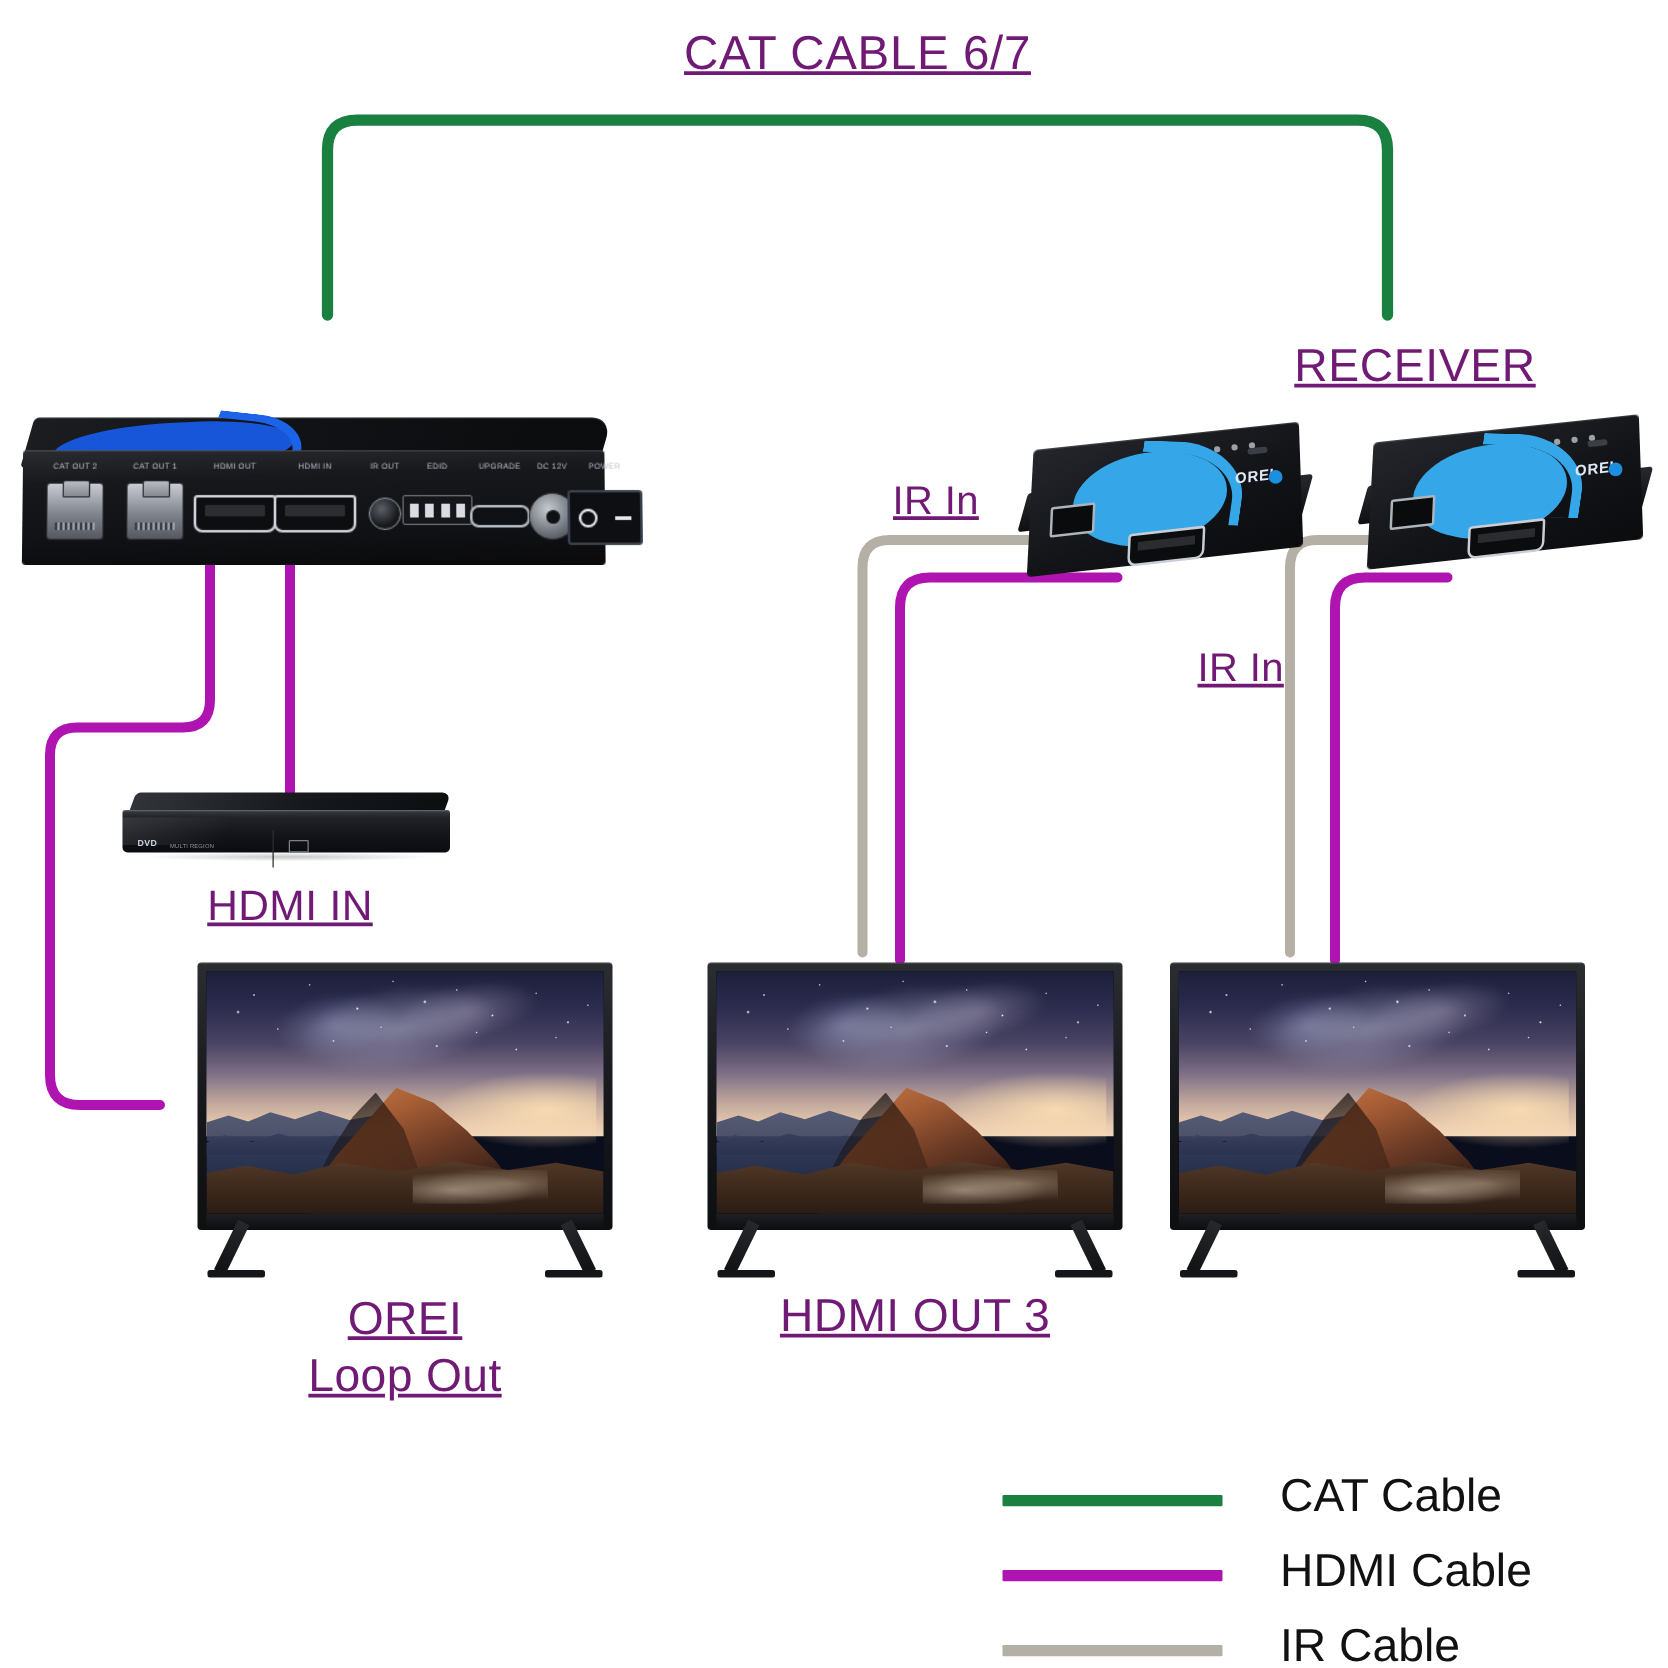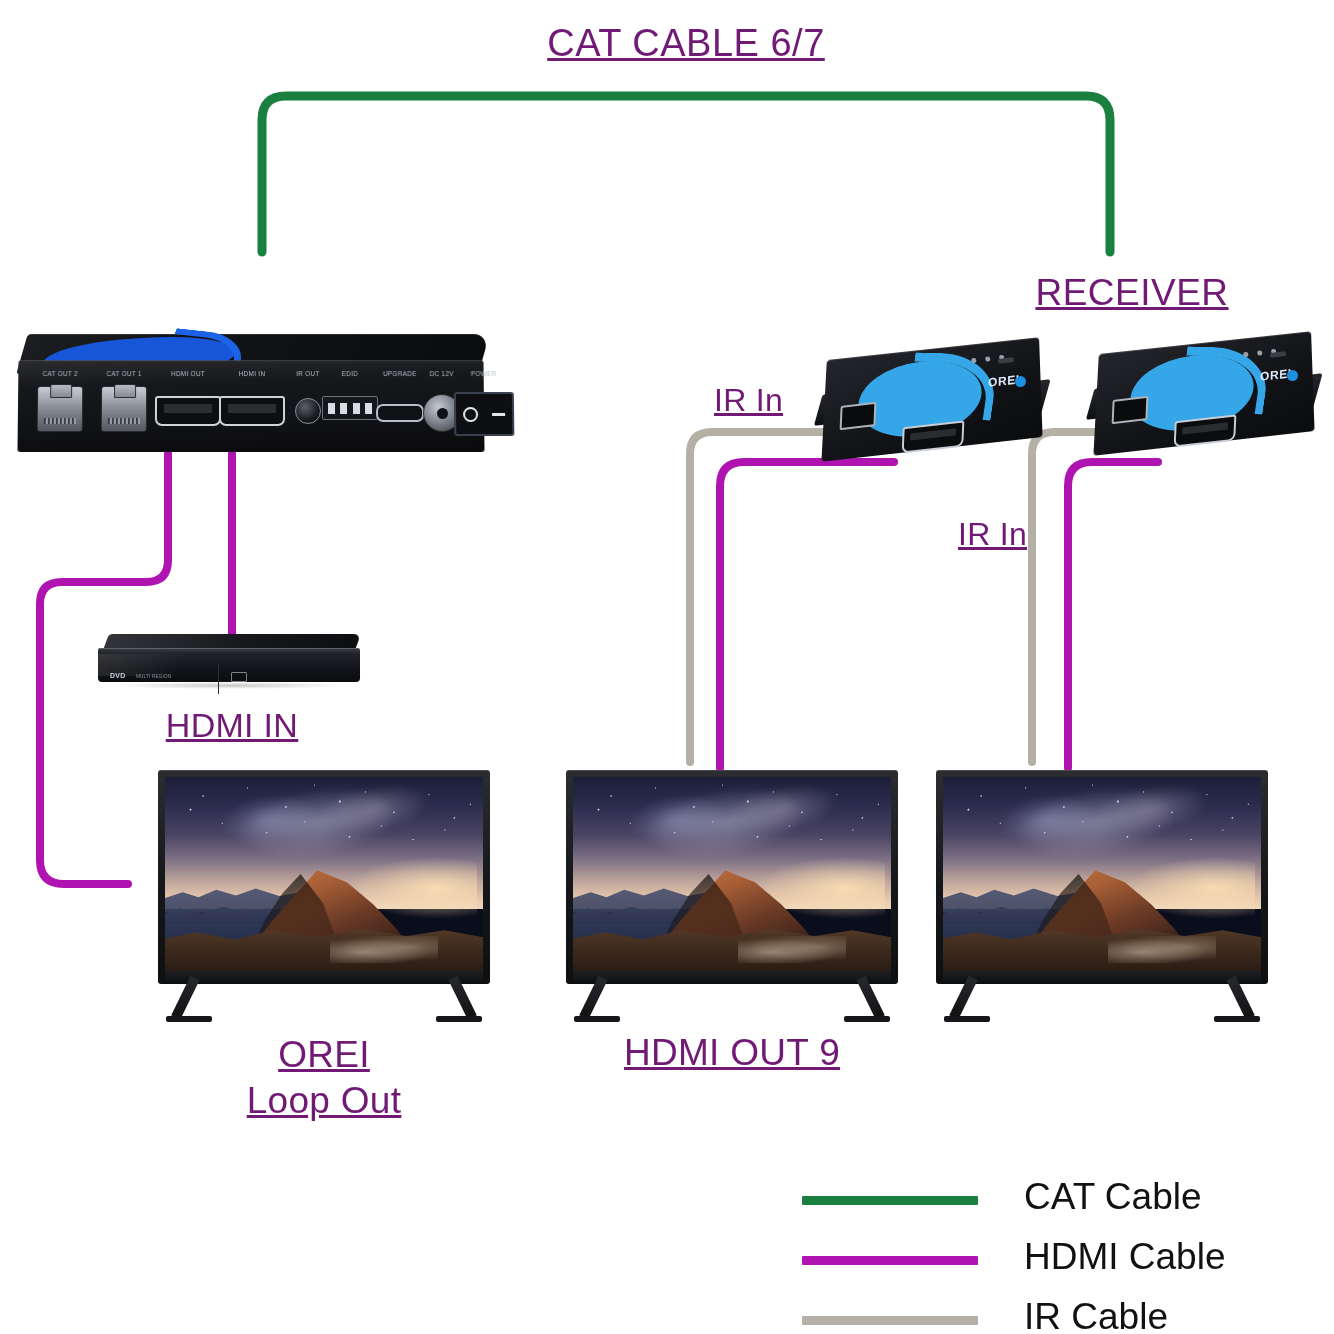--- a/index.html
+++ b/index.html
@@ -456,21 +456,21 @@
         <div class="foreground"></div>
           <div class="fg-rocks"></div>
       </div>
       <div class="tv-chin"></div>
     </div>
     <div class="tv-leg l"></div>
     <div class="tv-leg r"></div>
     <div class="tv-foot l"></div>
     <div class="tv-foot r"></div>
   </div>
-  <div class="lbl lbl-out lbl-center" style="left:732px;top:1032px;">HDMI OUT 9</div>
+  <div class="lbl lbl-out lbl-center" style="left:732px;top:1032px;">HDMI OUT 3</div>
 
   <div class="tv" style="left:936px;top:770px;">
     <div class="tv-bezel">
       <div class="tv-screen">
         <div class="sky"></div>
           <div class="milky"></div>
           <div class="stars"></div>
           <div class="glow"></div>
         <div class="left-hills"></div>
           <div class="ridge-far"></div>

